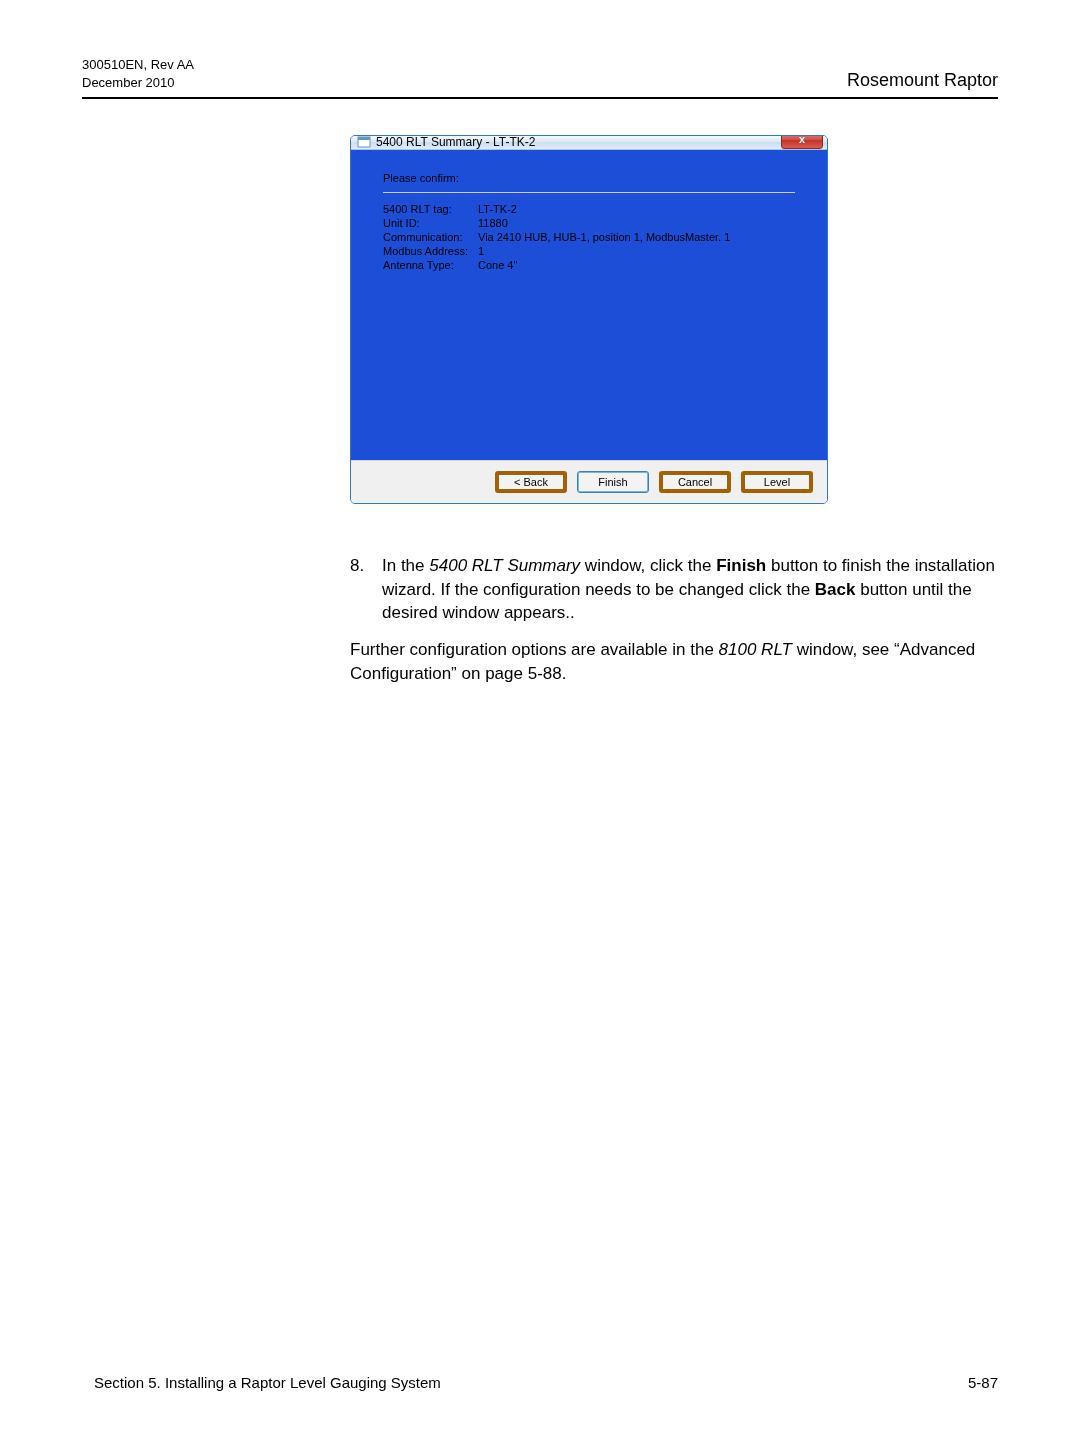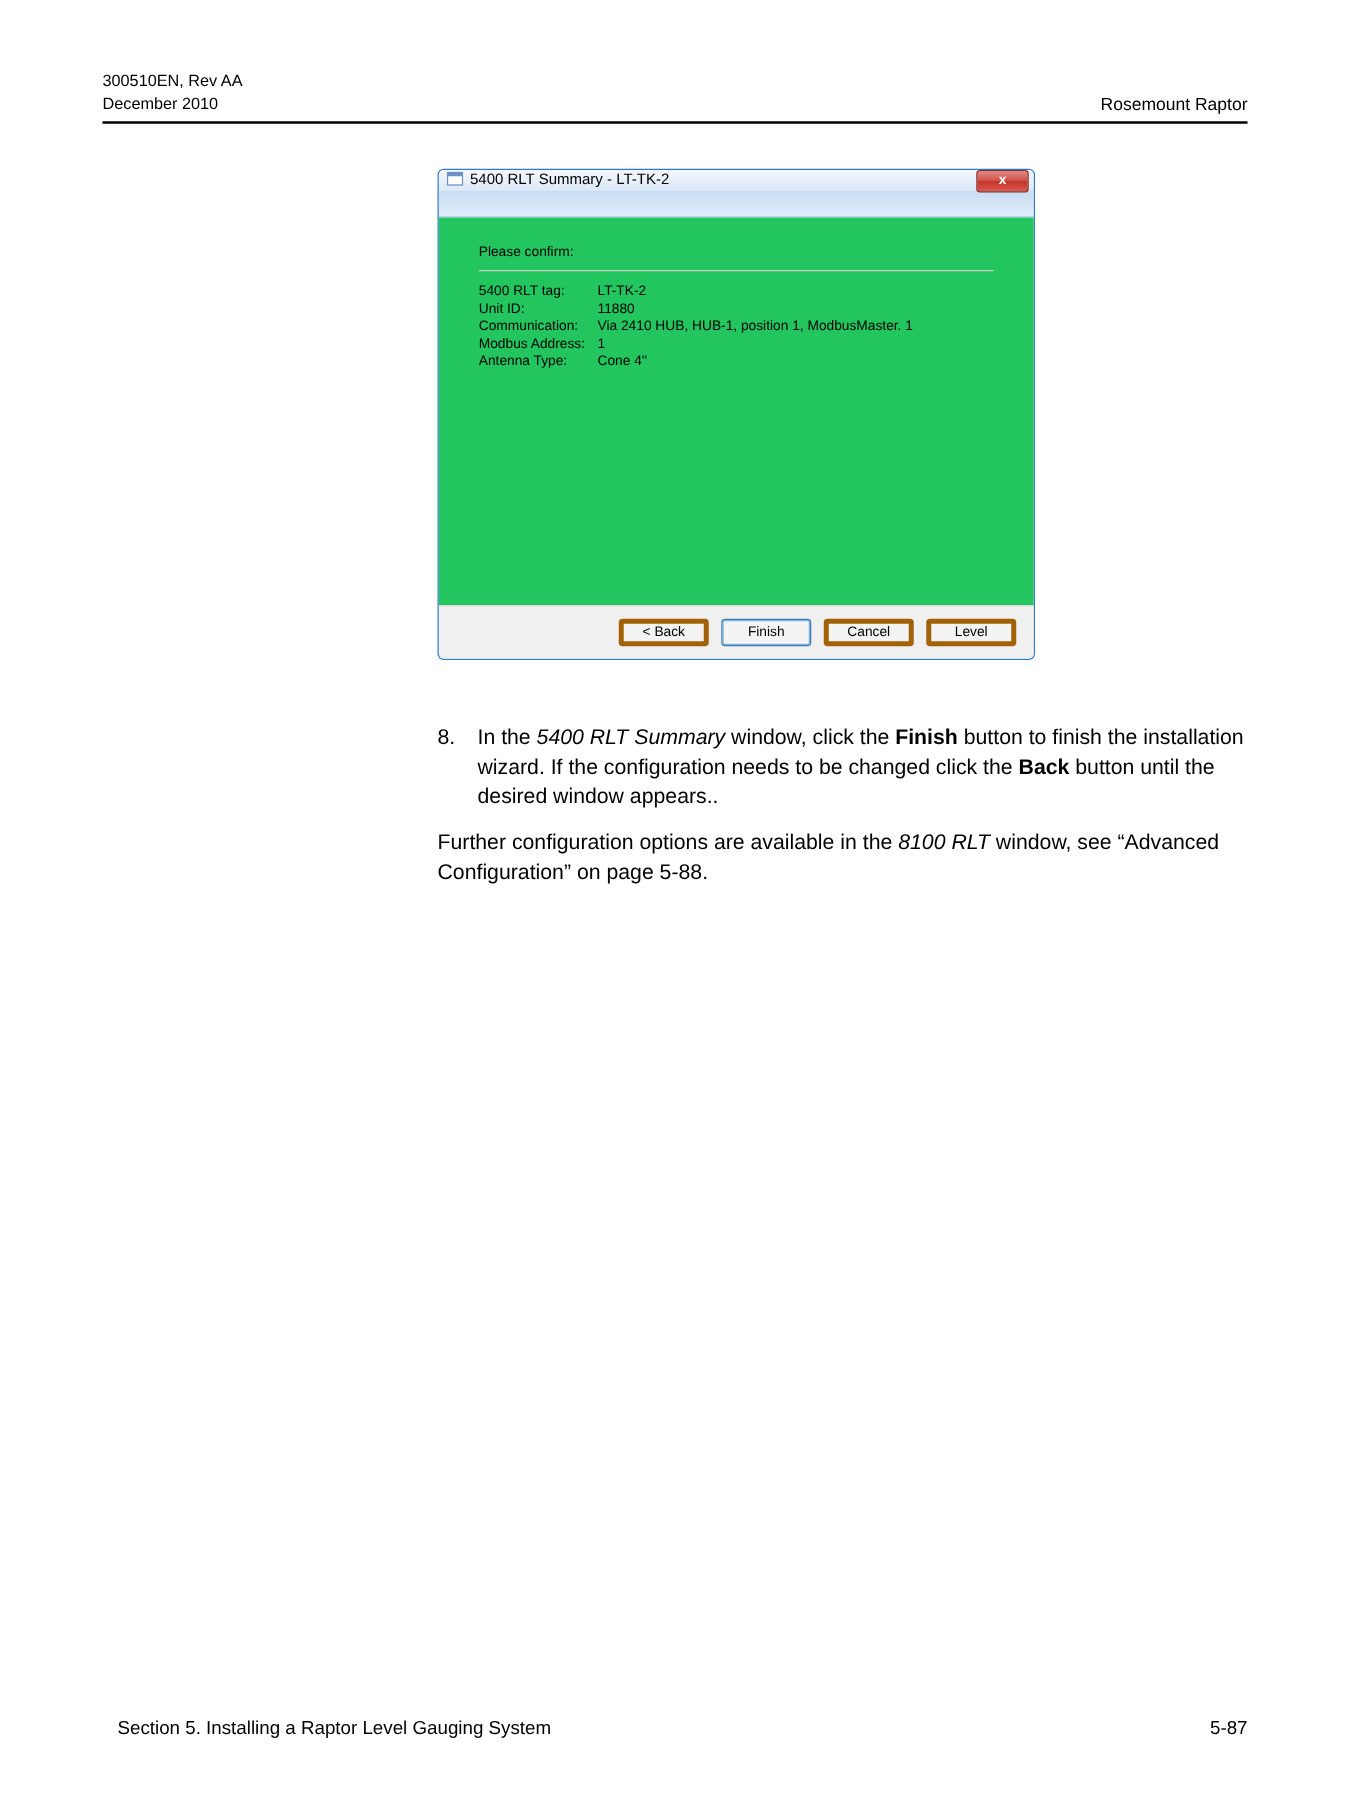--- a/index.html
+++ b/index.html
@@ -21,41 +21,41 @@
   .header {
     display: flex;
     justify-content: space-between;
     align-items: flex-end;
     border-bottom: 2px solid #000;
     padding-bottom: 6px;
   }
   .header-left { line-height: 1.35; }
   .doc-title { font-weight: bold; font-size: 19px; }
   .doc-sub { font-size: 13px; }
-  .doc-brand { font-size: 14px; }
+  .doc-brand { font-size: 18px; }
   .content-col {
     margin-left: 268px;
     margin-top: 36px;
   }
   
   .dialog {
     width: 478px;
     border: 1px solid #2e78c8;
     border-radius: 5px;
     background: #fff;
     box-shadow: 0 0 0 1px rgba(60,130,200,0.2) inset;
     overflow: hidden;
     margin-bottom: 50px;
   }
   .titlebar {
-    height: 38px;
+    height: 14px;
     background: linear-gradient(#f4f8fe, #dbe8f7 45%, #c9ddf2 46%, #dfecf9);
     border-bottom: 1px solid #a9c5e6;
     display: flex;
-    align-items: flex-start;
+    align-items: flex-end;
     padding: 0 4px 0 6px;
     font-size: 12px;
     color: #000;
   }
   .titlebar-icon {
     width: 14px; height: 14px;
     margin-right: 5px;
     display: inline-block;
   }
   .titlebar-spacer { flex: 1; }
@@ -69,21 +69,21 @@
     line-height: 14px;
     text-align: center;
     font-weight: bold;
     cursor: pointer;
   }
   .dialog-body {
     padding: 22px 32px 10px 32px;
     min-height: 310px;
     font-size: 11px;
     color: #000;
-    background: #22c55e;
+    background: #1d4ed8;
   }
   .confirm-label {
     font-size: 11px;
     padding-bottom: 4px;
   }
   .confirm-rule {
     border: none;
     border-top: 1px solid #ccc;
     margin: 4px 0 10px 0;
   }

